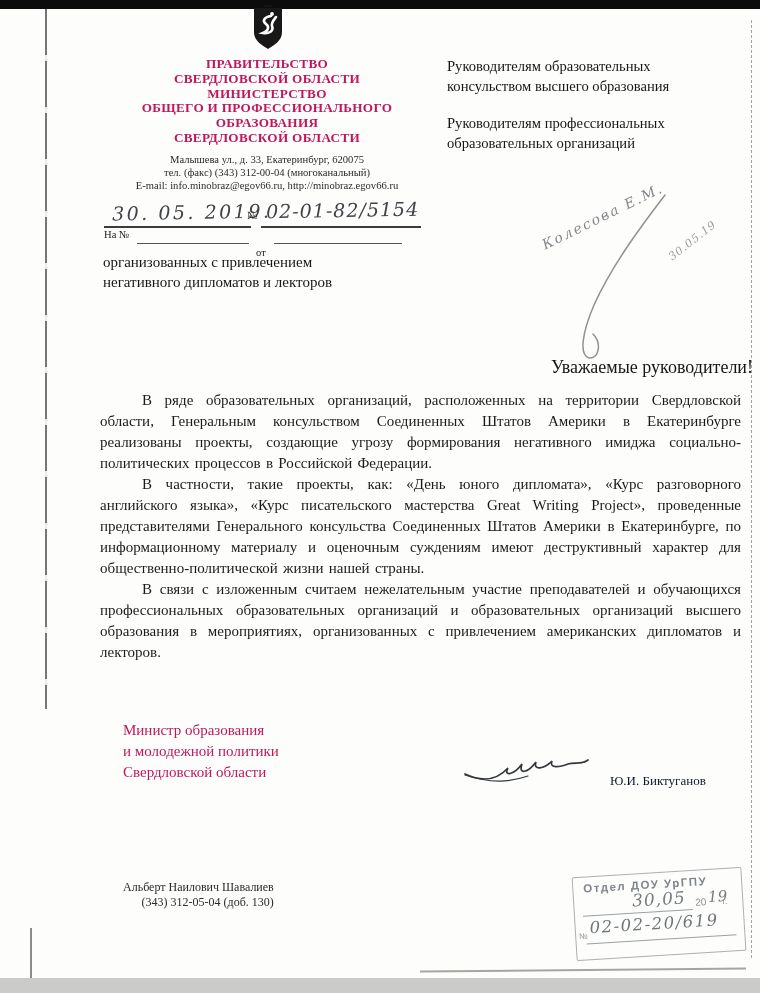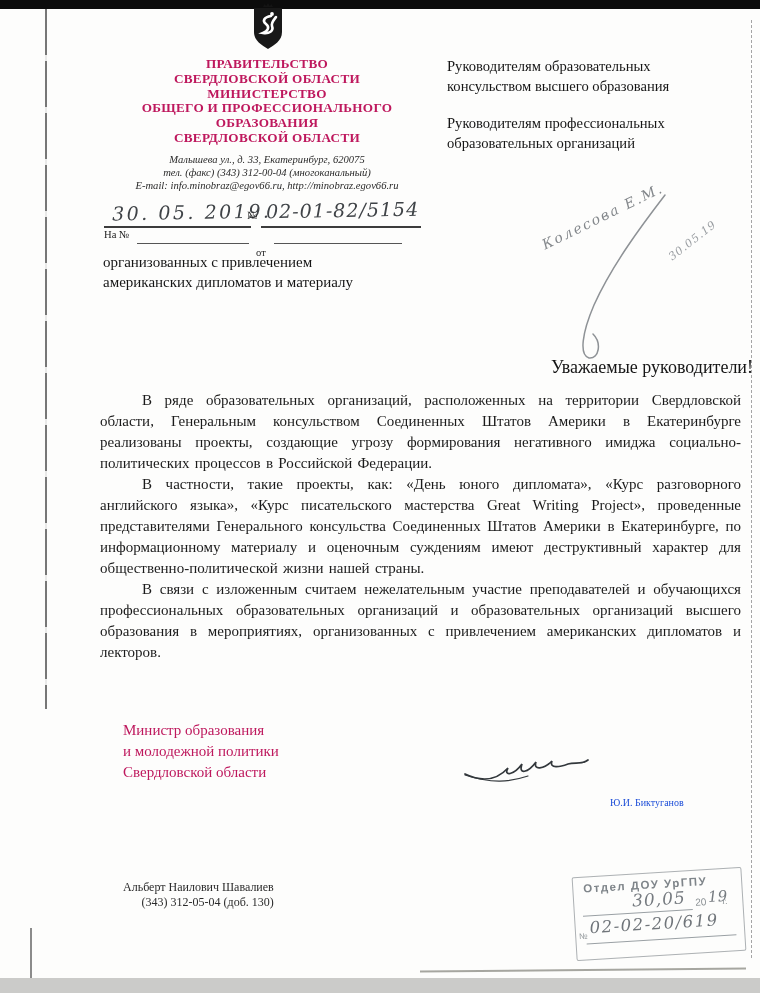--- a/index.html
+++ b/index.html
@@ -14,21 +14,21 @@
   .edge-line-left-b{position:absolute;left:30px;top:928px;width:2px;height:50px;background:#6e6e6e;opacity:.8;}
   .edge-line-right{position:absolute;left:751px;top:20px;height:938px;border-left:1.5px dashed #8f8f8f;opacity:.8;}
   .scan-hline{position:absolute;left:420px;top:969px;width:326px;height:2px;background:#96968f;transform:rotate(-0.5deg);opacity:.85;}
 
   .coat{position:absolute;left:249px;top:1px;}
 
   .letterhead{position:absolute;left:72px;top:57px;width:390px;text-align:center;
     font-weight:bold;font-size:13.2px;line-height:14.8px;letter-spacing:.3px;color:#be185d;}
   .letterhead .lh-line{display:block;}
   .addr{position:absolute;left:72px;top:153px;width:390px;text-align:center;
-    font-size:10.6px;line-height:13px;color:#2a2a2a;font-style:italic;}
+    font-size:10.6px;line-height:13px;color:#2a2a2a;}
   .addr span{display:block;}
 
   .hw{font-family:"DejaVu Serif",serif;font-style:italic;color:#3f4347;}
   .ref-date{position:absolute;left:112px;top:201px;font-size:19px;letter-spacing:2.5px;transform:rotate(-1deg);}
   .ref-no-label{position:absolute;left:247px;top:209px;font-size:11px;color:#222;}
   .ref-number{position:absolute;left:266px;top:199px;font-size:19px;letter-spacing:1px;transform:rotate(-1deg);}
   .u{position:absolute;height:1.6px;background:#3c3c3c;}
   .u1{left:104px;top:226px;width:147px;}
   .u2{left:261px;top:226px;width:160px;}
   .na-label{position:absolute;left:104px;top:229px;font-size:10.6px;color:#222;}
@@ -49,21 +49,21 @@
   .annot-date{position:absolute;left:664px;top:234px;transform:rotate(-38deg);
     font-family:"DejaVu Serif",serif;font-style:italic;font-size:11px;letter-spacing:1px;color:#9a9ea2;white-space:nowrap;}
 
   .salutation{position:absolute;left:112px;top:357px;width:641px;text-align:right;font-size:18px;color:#161616;}
   .body-text{position:absolute;left:100px;top:390px;width:641px;}
   .body-text p{margin:0;text-align:justify;text-indent:42px;font-size:15px;line-height:21px;color:#1b1b1b;word-spacing:1.5px;}
 
   .sig-block{position:absolute;left:123px;top:720px;font-size:15px;line-height:21px;color:#be185d;}
   .sig-block span{display:block;}
   .sig-stroke{position:absolute;left:462px;top:738px;}
-  .sig-name{position:absolute;left:610px;top:797px;font-size:10px;color:#1d4ed8;}
+  .sig-name{position:absolute;left:610px;top:773px;font-size:13px;color:#0f172a;}
 
   .footer-contact{position:absolute;left:123px;top:880px;font-size:12px;line-height:15px;color:#2a2a2a;text-align:right;}
   .footer-contact span{display:block;}
 
   .stamp{position:absolute;left:574px;top:872px;width:168px;height:82px;transform:rotate(-3.5deg);
     border:1.5px solid rgba(138,144,148,.7);border-radius:2px;color:#7f858a;}
   .stamp-title{font-family:"Liberation Sans",sans-serif;font-weight:bold;font-size:11.5px;
     letter-spacing:1.5px;color:#7f858a;padding:5px 0 0 10px;}
   .stamp-date-row{position:relative;height:27px;}
   .stamp-hw-date{position:absolute;left:58px;top:-1px;font-size:17px;letter-spacing:1px;color:#767b80;}
@@ -112,21 +112,21 @@
   <span class="hw ref-number">02-01-82/5154</span>
   <div class="u u1"></div>
   <div class="u u2"></div>
   <span class="na-label">На №</span>
   <div class="u u3"></div>
   <span class="ot-label">от</span>
   <div class="u u4"></div>
 
   <div class="subject">
     <span>организованных с привлечением</span>
-    <span>американских дипломатов и материалу</span>
+    <span>негативного дипломатов и лекторов</span>
   </div>
 
   <div class="recipients">
     <span>Руководителям образовательных</span>
     <span>консульством высшего образования</span>
     <div class="recip-gap"></div>
     <span>Руководителям профессиональных</span>
     <span>образовательных организаций</span>
   </div>
 

